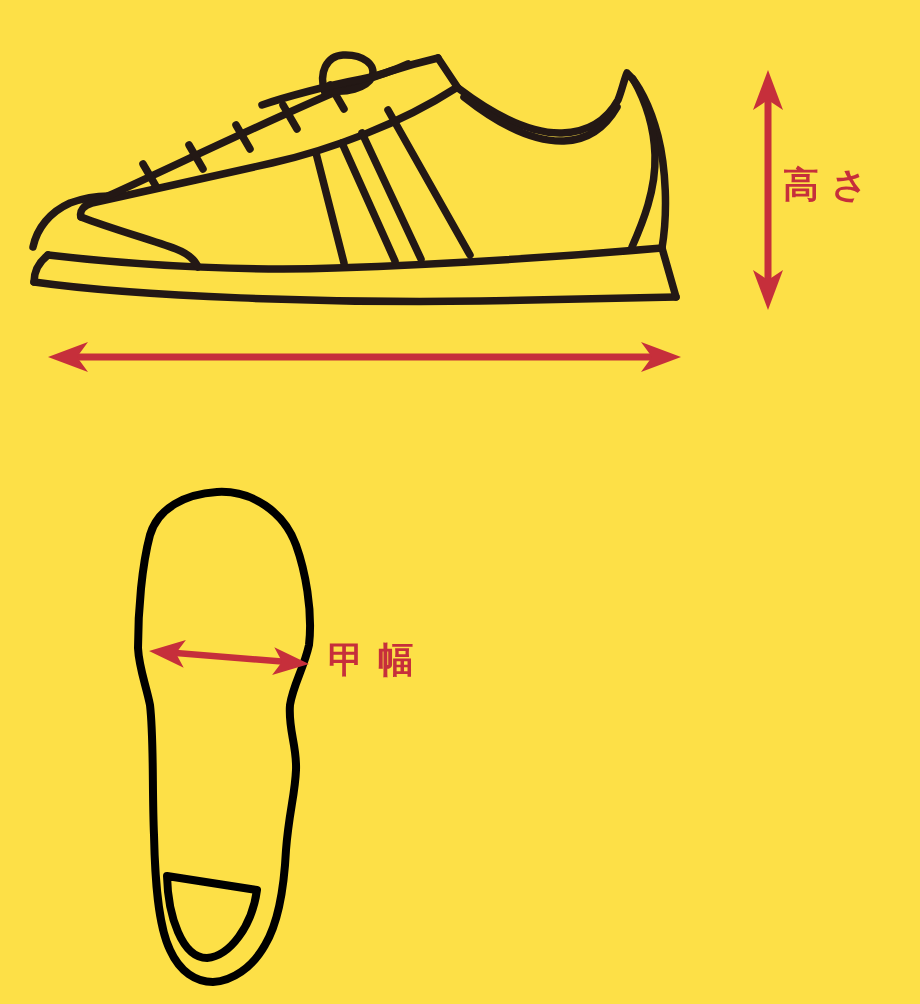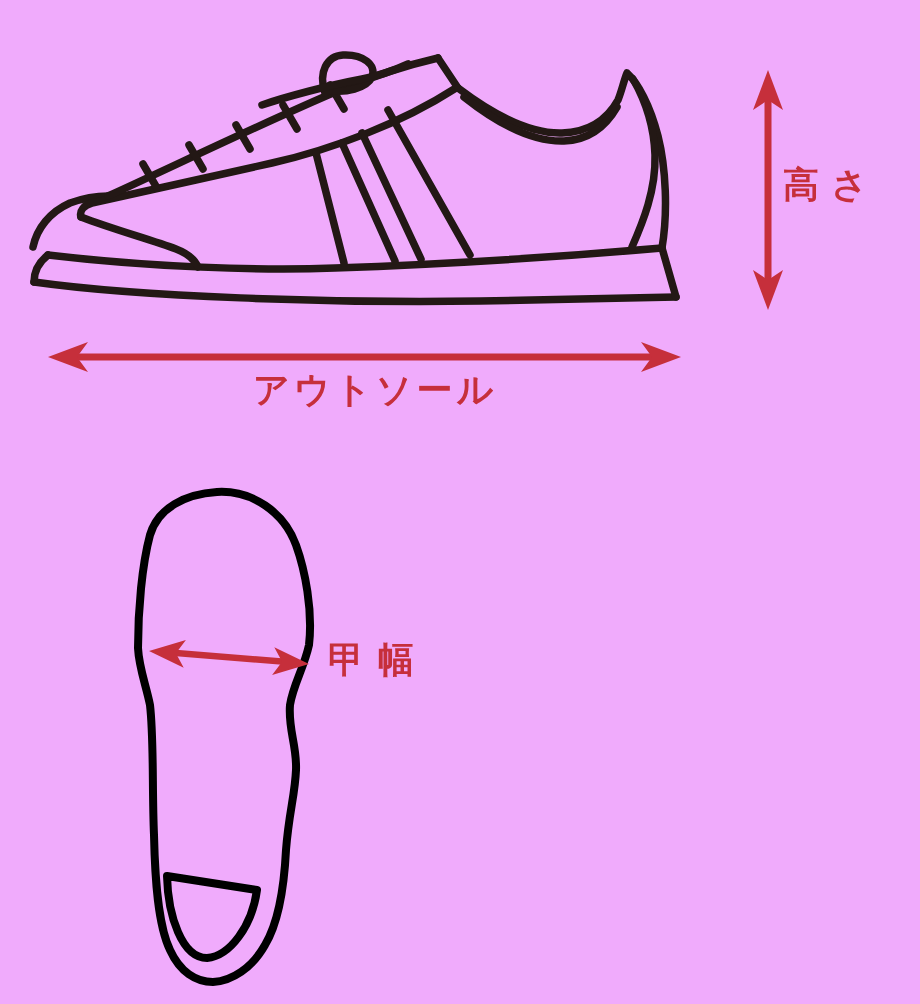--- a/index.html
+++ b/index.html
@@ -4,21 +4,21 @@
 <style>
   html, body {
     margin: 0;
     padding: 0;
     background: #ffffff;
   }
   .canvas {
     position: relative;
     width: 920px;
     height: 1004px;
-    background: #f0abfc;
+    background: #fde047;
     overflow: hidden;
     font-family: "Liberation Sans", sans-serif;
   }
   .canvas svg {
     position: absolute;
     left: 0;
     top: 0;
   }
   .label {
     position: absolute;
@@ -117,17 +117,16 @@
 
     <g fill="#c62f3b" stroke="none">
       <path d="M 170,649.3 L 288,658.8 L 288,665.3 L 170,655.8 Z"></path>
       <polygon points="149,651 185.9,640 175.9,653.2 183.7,667.8"></polygon>
       <polygon points="309,664 274.3,647.2 282.1,661.8 272.1,675"></polygon>
     </g>
   </svg>
 
   <div class="label label-height">高さ</div>
 
-  <div class="label label-outsole">アウトソール</div>
 
   <div class="label label-instep">甲幅</div>
 
 </div>
 
 </body></html>

